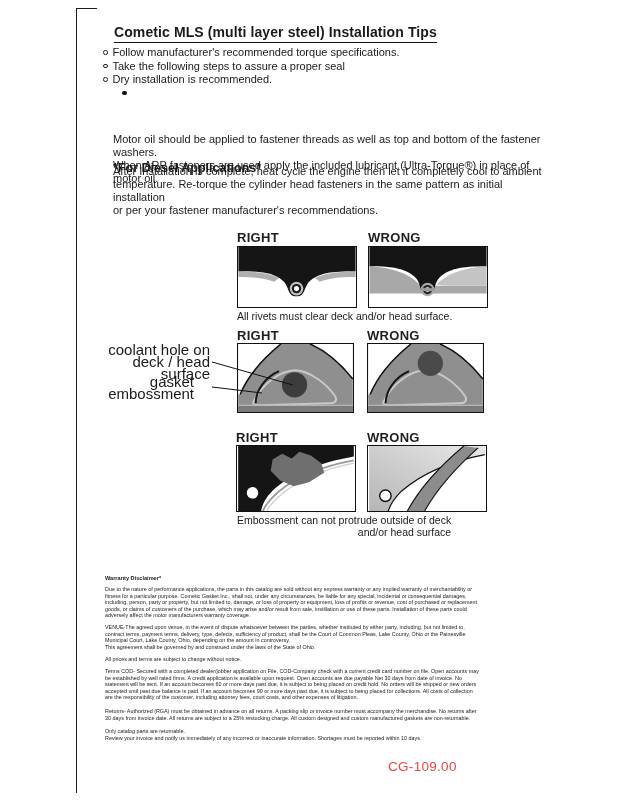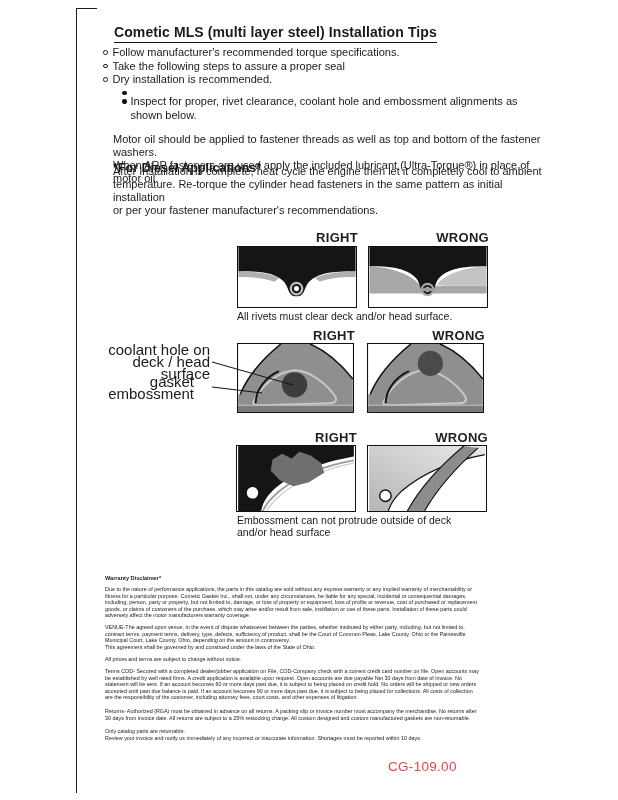--- a/index.html
+++ b/index.html
@@ -25,24 +25,24 @@
   .b-fill {
     flex:0 0 auto; width:4.5px; height:4.5px; background:#111; border-radius:50%;
     margin:4px 4px 0 0;
   }
   .diesel-h { position:absolute; left:113px; top:116px; font-size:12.5px; font-weight:bold;margin-top:45px; }
   .para { position:absolute; left:113px; width:440px; font-size:11px; line-height:13px; white-space:pre-line; }
   .p1 { top:133px; }
   .p2 { top:165px; }
   .p3 { top:206px; }
 
-  .dlabel { position:absolute; font-size:13px; font-weight:600; letter-spacing:0.3px; color:#1e1e1e; text-align:right; width:121px; }
+  .dlabel { position:absolute; font-size:13px; font-weight:600; letter-spacing:0.3px; color:#1e1e1e; text-align:left; width:121px; }
   .dbox { position:absolute; border:1.6px solid #111; background:#fff; }
   .dbox svg { display:block; }
-  .dcaption { position:absolute; font-size:10.5px; line-height:11.5px; color:#1a1a1a; white-space:pre-line; }
+  .dcaption { position:absolute; font-size:10.5px; line-height:11.5px; color:#1a1a1a; white-space:pre-line;text-align:right; }
 
   .callout { position:absolute; font-size:15px; line-height:12px; text-align:right; width:112px; white-space:pre-line; color:#1a1a1a; }
   .leader { position:absolute; left:205px; top:350px; width:110px; height:55px; }
 
   .warranty-h { position:absolute; left:105px; top:575px; font-size:5.6px; font-weight:bold; }
   .wpara { position:absolute; left:105px; width:432px; font-size:5.4px; line-height:6.6px; color:#222; white-space:pre-line; }
   .w1 { top:586px; }
   .w2 { top:624px; }
   .w3 { top:656px; }
   .w4 { top:668px; }
@@ -69,24 +69,20 @@
     <div class="row">
       <span class="b-open"></span>
       <span>Take the following steps to assure a proper seal</span>
     </div>
     <div class="row">
       <span class="b-open"></span>
       <span>Dry installation is recommended.</span>
     </div>
     <div class="row sub">
       <span class="b-fill"></span>
-    </div>
-    <div class="row sub">
-      <span class="b-fill"></span>
-      <span>Inspect for proper, rivet clearance, coolant hole and embossment alignments as shown below.</span>
     </div>
   </div>
 
   <div class="diesel-h">*For Diesel Applications*</div>
   <div class="para p2">After Installation is complete, heat cycle the engine then let it completely cool to ambient
 temperature. Re-torque the cylinder head fasteners in the same pattern as initial installation
 or per your fastener manufacturer's recommendations.</div>
   <div class="para p1">Motor oil should be applied to fastener threads as well as top and bottom of the fastener washers.
 When ARP fasteners are used apply the included lubricant (Ultra-Torque®) in place of motor oil.</div>
 

